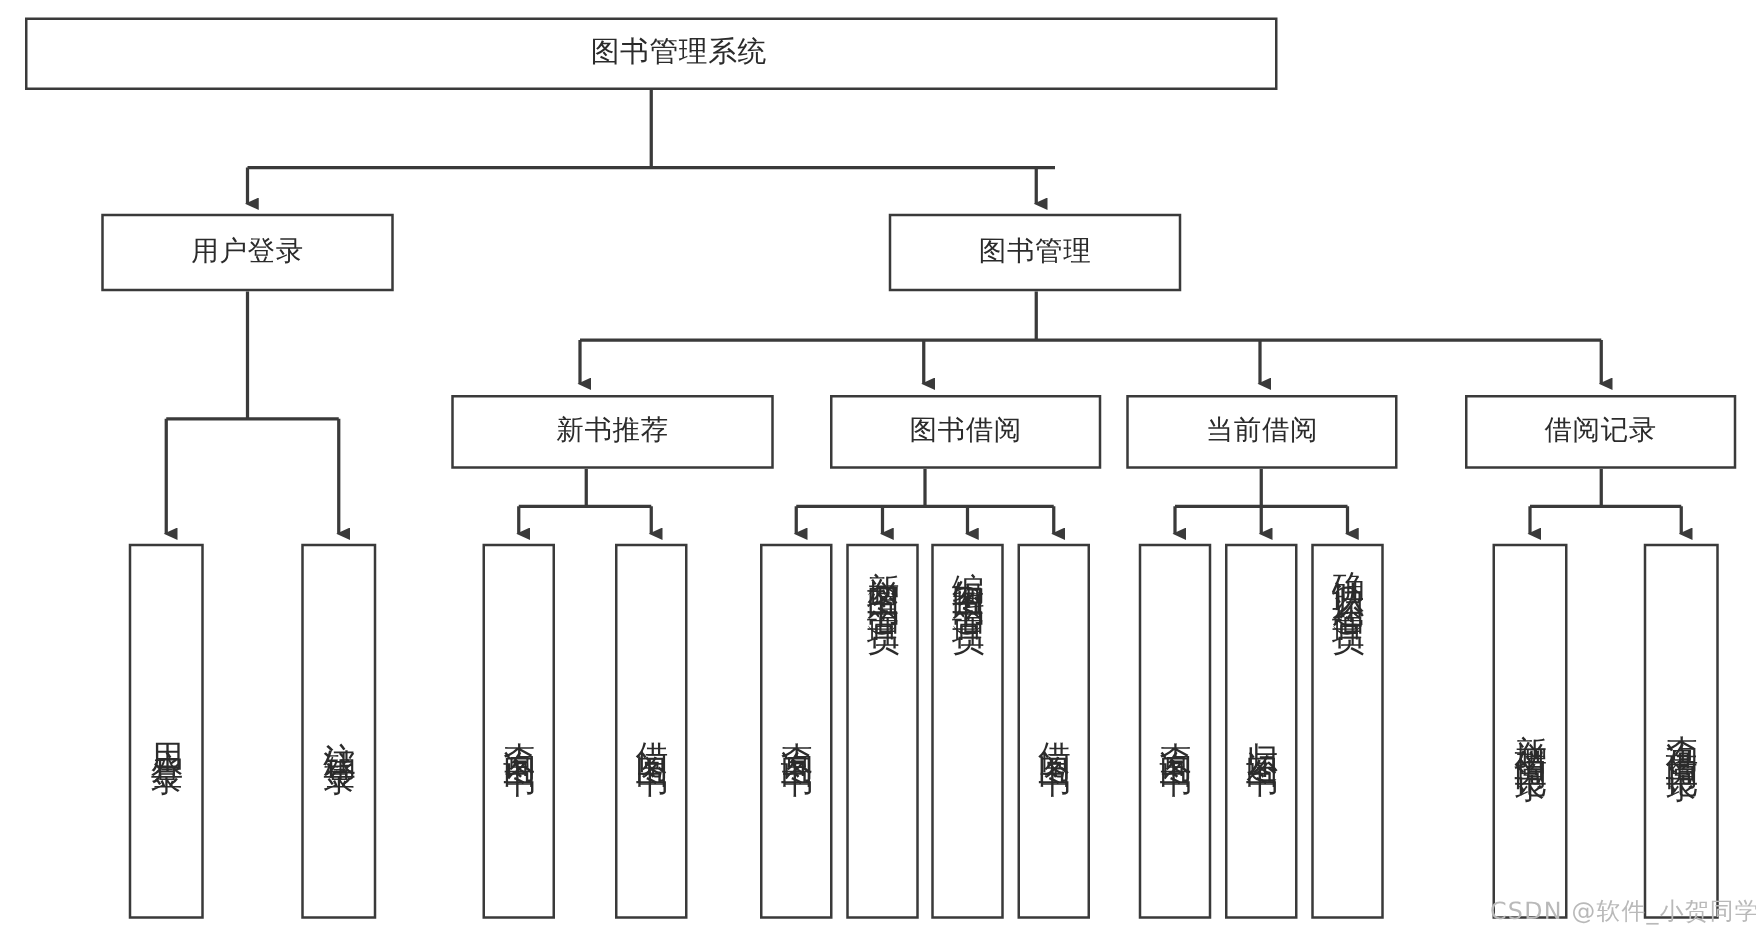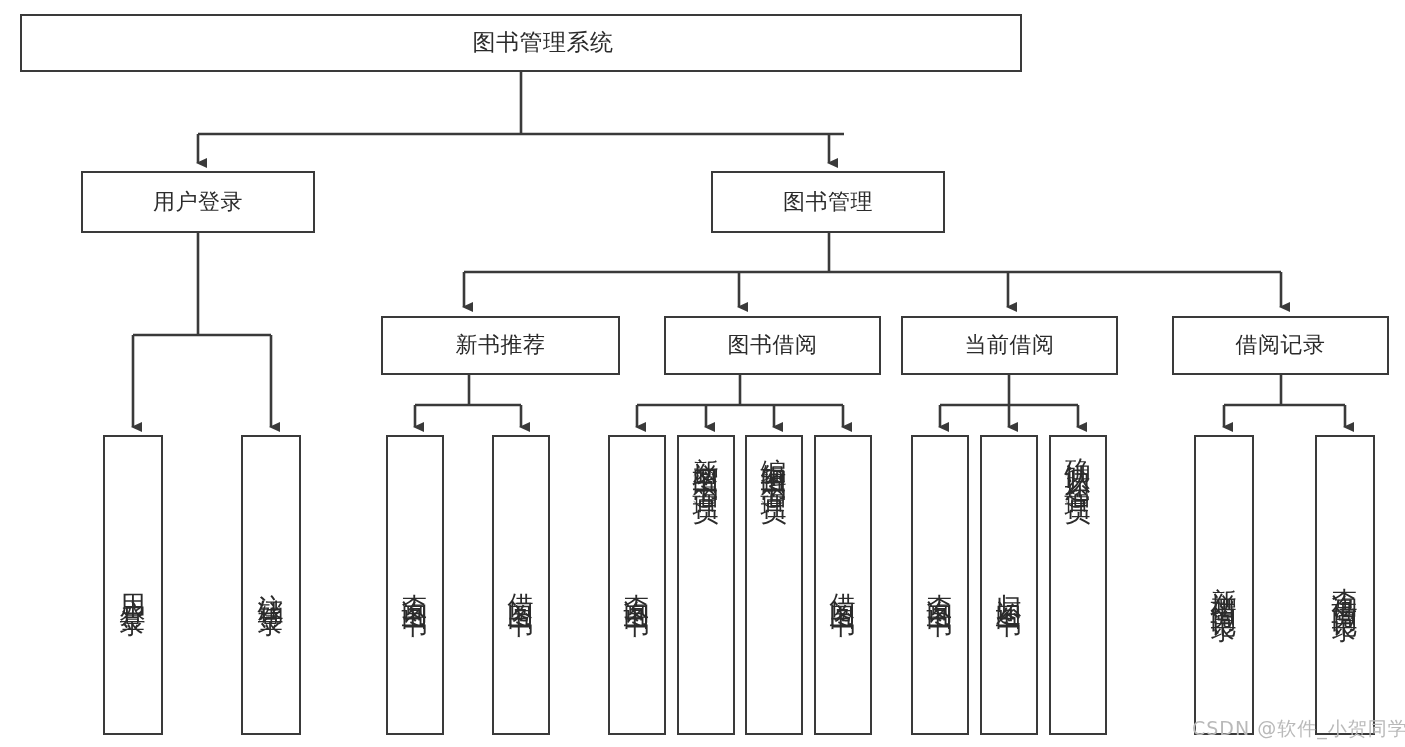--- a/index.html
+++ b/index.html
@@ -136,21 +136,21 @@
   </div>
 
   <div class="node h-node" style="left:81px; top:171px; width:234px; height:62px;">
     <span class="label">用户登录</span>
   </div>
 
   <div class="node h-node" style="left:711px; top:171px; width:234px; height:62px;align-items:center;">
     <span class="label">图书管理</span>
   </div>
 
-  <div class="node h-node" style="left:381px; top:316px; width:239px; height:59px;">
+  <div class="node h-node" style="left:361px; top:316px; width:258px; height:59px;">
     <span class="label">新书推荐</span>
   </div>
 
   <div class="node h-node" style="left:632px; top:316px; width:217px; height:59px;margin-left:32px;">
     <span class="label">图书借阅</span>
   </div>
 
   <div class="node h-node" style="left:901px; top:316px; width:217px; height:59px;text-align:center;">
     <span class="label">当前借阅</span>
   </div>

